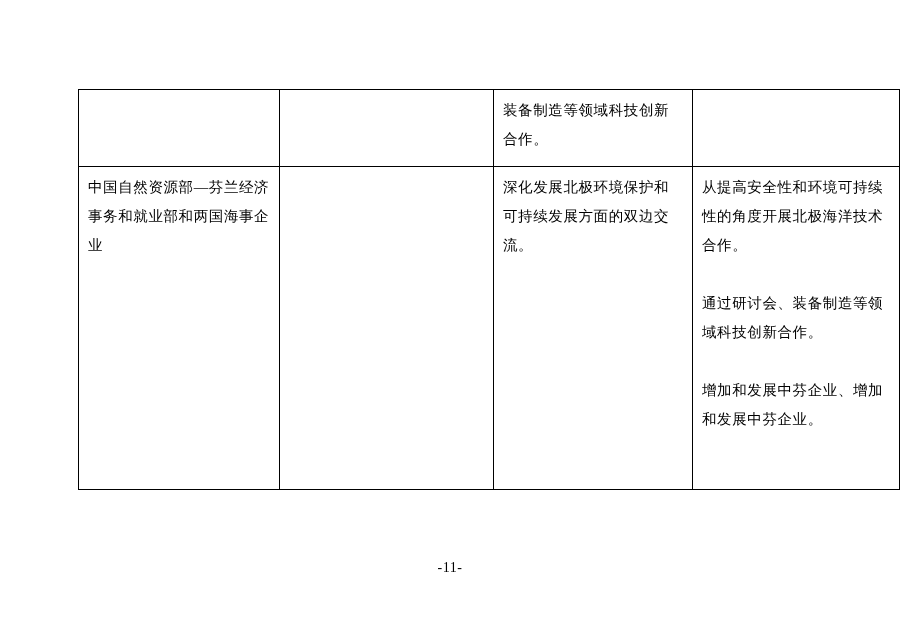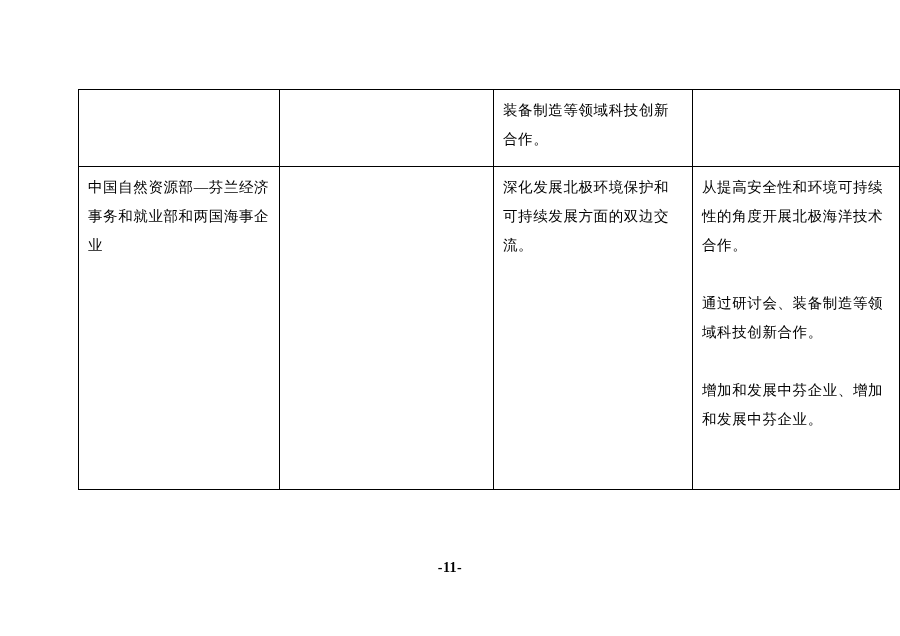--- a/index.html
+++ b/index.html
@@ -56,21 +56,20 @@
   }
   .page-number {
     position: absolute;
     left: 0;
     top: 560px;
     width: 900px;
     text-align: center;
     font-size: 14px;
     font-family: "Liberation Serif", serif;
     letter-spacing: 0.5px;
-    font-weight: bold;
   }
 </style>
 </head>
 <body>
 
 <div class="page">
 
   <table class="doc-table">
     <tbody>
       <tr class="row-top">

